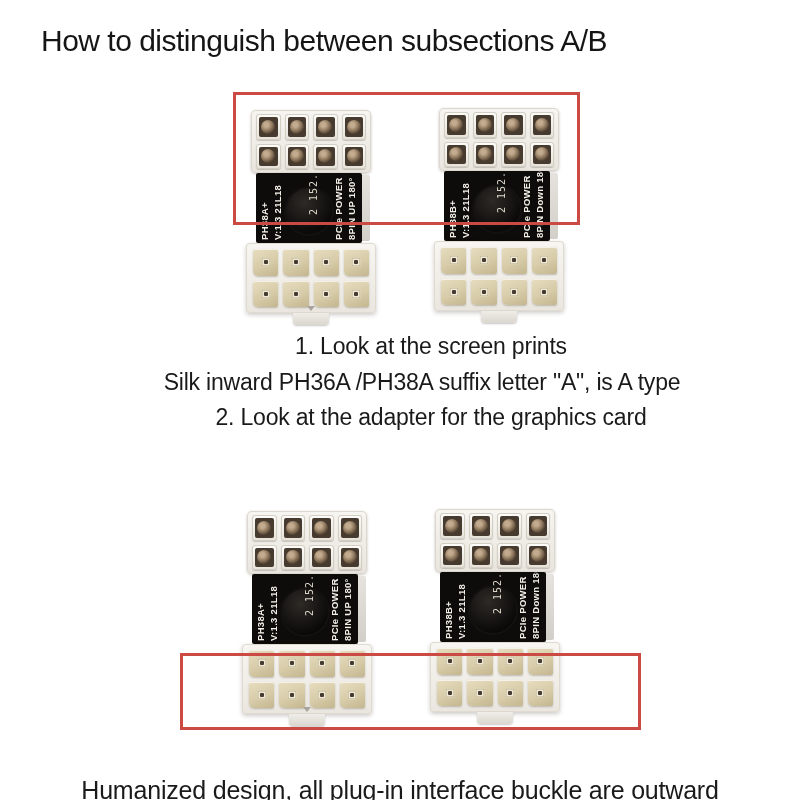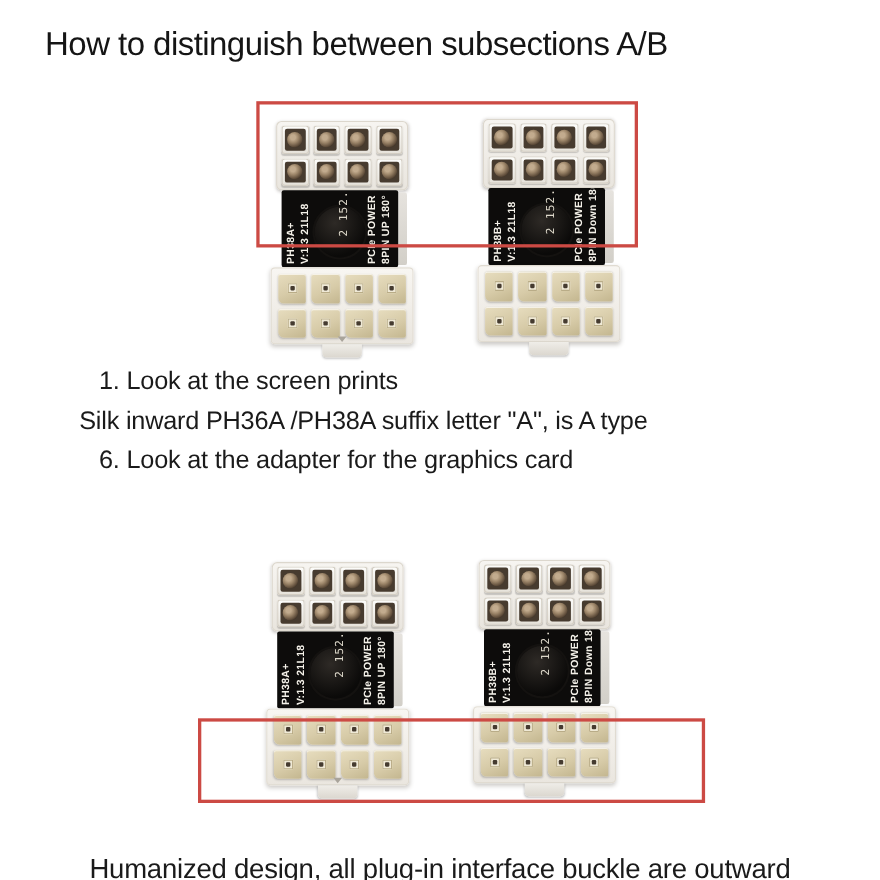--- a/index.html
+++ b/index.html
@@ -90,21 +90,21 @@
     width:36px;height:12px;margin:0 auto;position:relative;
     background:linear-gradient(#efede8,#dbd7cf);border-radius:0 0 4px 4px;
     box-shadow:0 1px 2px rgba(0,0,0,.22);
   }
   .adapter.type-a .socket-block::after{ 
     content:"";position:absolute;left:50%;bottom:2px;transform:translateX(-50%);
     width:0;height:0;border-left:4px solid transparent;border-right:4px solid transparent;
     border-top:5px solid #a9a49b;
   }
   
-  .instructions{position:absolute;left:72px;top:329px;width:660px;}
+  .instructions{position:absolute;left:92px;top:329px;width:660px;text-align:center;}
   .ins{margin:0;font-size:23px;line-height:35.5px;color:var(--body-text);letter-spacing:-0.2px;}
   .ins.indent{padding-left:18px;}
   .footer{
     position:absolute;top:776px;left:0;width:800px;margin:0;text-align:center;
     font-size:25px;color:var(--body-text);letter-spacing:-0.2px;
   }
 </style>
 </head>
 <body>
 
@@ -183,21 +183,21 @@
       </div>
     <div class="clip-tab"></div>
   </div>
 
   <div class="hl-rect hl-top"></div>
   <div class="hl-rect hl-bottom"></div>
 
   <div class="instructions">
     <p class="ins indent">1. Look at the screen prints</p>
     <p class="ins">Silk inward PH36A /PH38A suffix letter "A", is A type</p>
-    <p class="ins indent">6. Look at the adapter for the graphics card</p>
+    <p class="ins indent">2. Look at the adapter for the graphics card</p>
   </div>
 
   <div class="adapter type-a" style="left:242px;top:511px;">
     <div class="pin-block">
         <div class="pin"></div>
         <div class="pin"></div>
         <div class="pin"></div>
         <div class="pin"></div>
         <div class="pin"></div>
         <div class="pin"></div>

